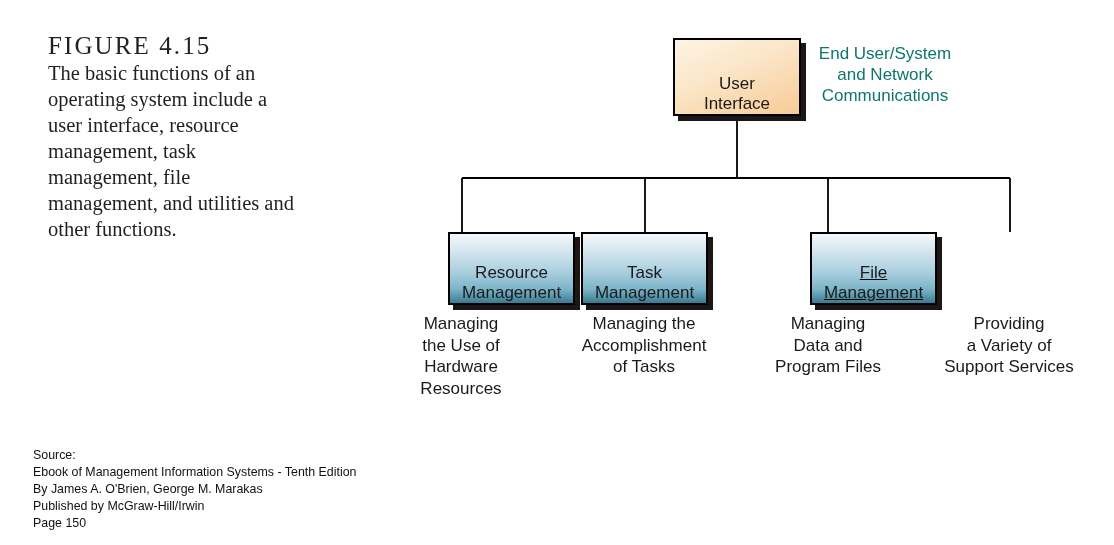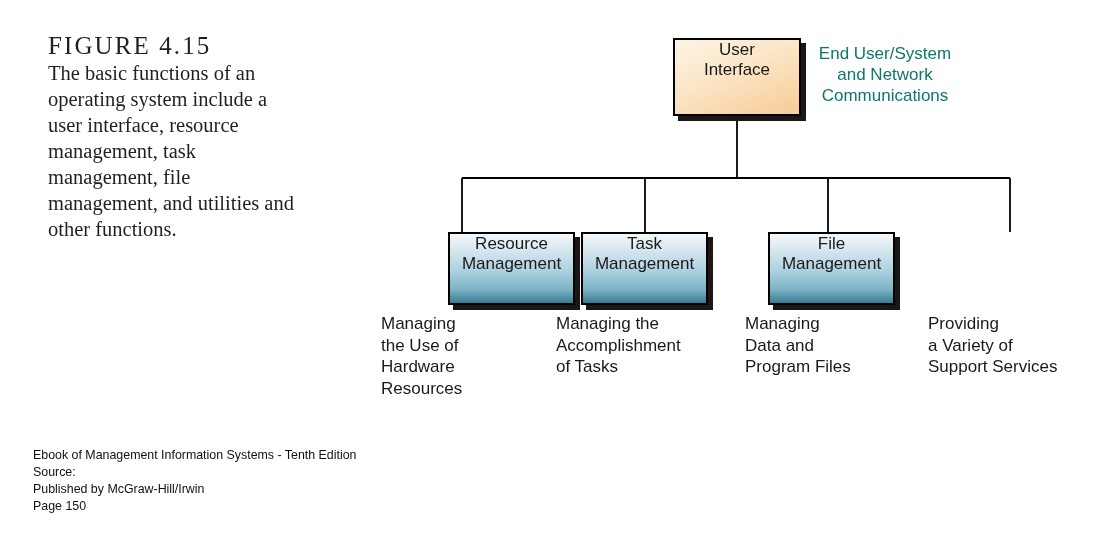--- a/index.html
+++ b/index.html
@@ -25,43 +25,43 @@
   #source-block{
     position:absolute;left:33px;top:447px;
     font-size:12.4px;color:#111;line-height:1.365;
   }
 
   
   #diagram{position:absolute;left:0;top:0;width:1114px;height:545px;}
   #connector-svg{position:absolute;left:0;top:0;width:1114px;height:545px;}
 
   .node{position:absolute;box-sizing:border-box;border:2.5px solid #000;
-        display:flex;align-items:flex-start;justify-content:center;text-align:center;
+        display:flex;align-items:flex-end;justify-content:center;text-align:center;
         box-shadow:5px 5px 0 0 #1c1714;}
   .node-label{font-size:17px;color:#1a1a1a;line-height:1.18;white-space:pre-line;}
 
   #node-user-interface{
     left:673px;top:38px;width:128px;height:78px;
     background:linear-gradient(157deg,#fdf4e4 0%,#fbe6c8 42%,#f8cb97 100%);
   }
   .node-teal{
     top:232px;width:127px;height:73px;
     background:linear-gradient(180deg,#f4f8fb 0%,#dbe9f1 20%,#aacfdf 55%,#7cb4c8 80%,#3a7b92 100%);
   }
   #node-resource-management{left:400px;margin-left:48px;}
   #node-task-management{left:581px;}
-  #node-file-management{left:768px;}
+  #node-file-management{left:810px;text-decoration:underline;}
   #node-utilities{left:946px;}
 
   .side-note{position:absolute;font-size:17px;color:#0f766e;
              line-height:1.225;text-align:center;white-space:pre-line;}
   #note-end-user{left:812px;top:44px;width:146px;text-align:center;}
 
   .sub-caption{position:absolute;font-size:17px;color:#1a1a1a;
-               line-height:1.265;white-space:pre-line;}
+               line-height:1.265;text-align:center;white-space:pre-line;}
   #caption-resource{left:381px;top:313px;width:160px;}
   #caption-task{left:556px;top:313px;width:176px;}
   #caption-file{left:745px;top:313px;width:166px;}
   #caption-utilities{left:928px;top:313px;width:162px;}
 </style>
 </head>
 <body>
 
 <div id="caption-block">
   <div id="figure-title">FIGURE 4.15</div>
@@ -113,17 +113,18 @@
 of Tasks</div>
   <div class="sub-caption" id="caption-file">Managing
 Data and
 Program Files</div>
   <div class="sub-caption" id="caption-utilities">Providing
 a Variety of
 Support Services</div>
 </div>
 
 <div id="source-block">
+  <div>Source:</div>
   <div>Ebook of Management Information Systems - Tenth Edition</div>
-  <div>Source:</div>
+  <div>By James A. O'Brien, George M. Marakas</div>
   <div>Published by McGraw-Hill/Irwin</div>
   <div>Page 150</div>
 </div>
 
 </body></html>

